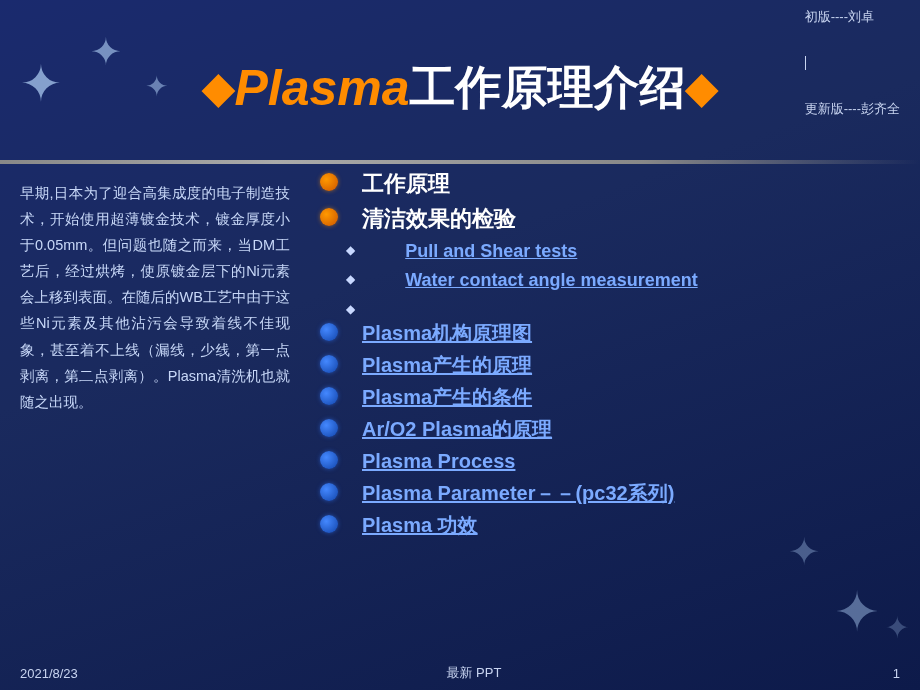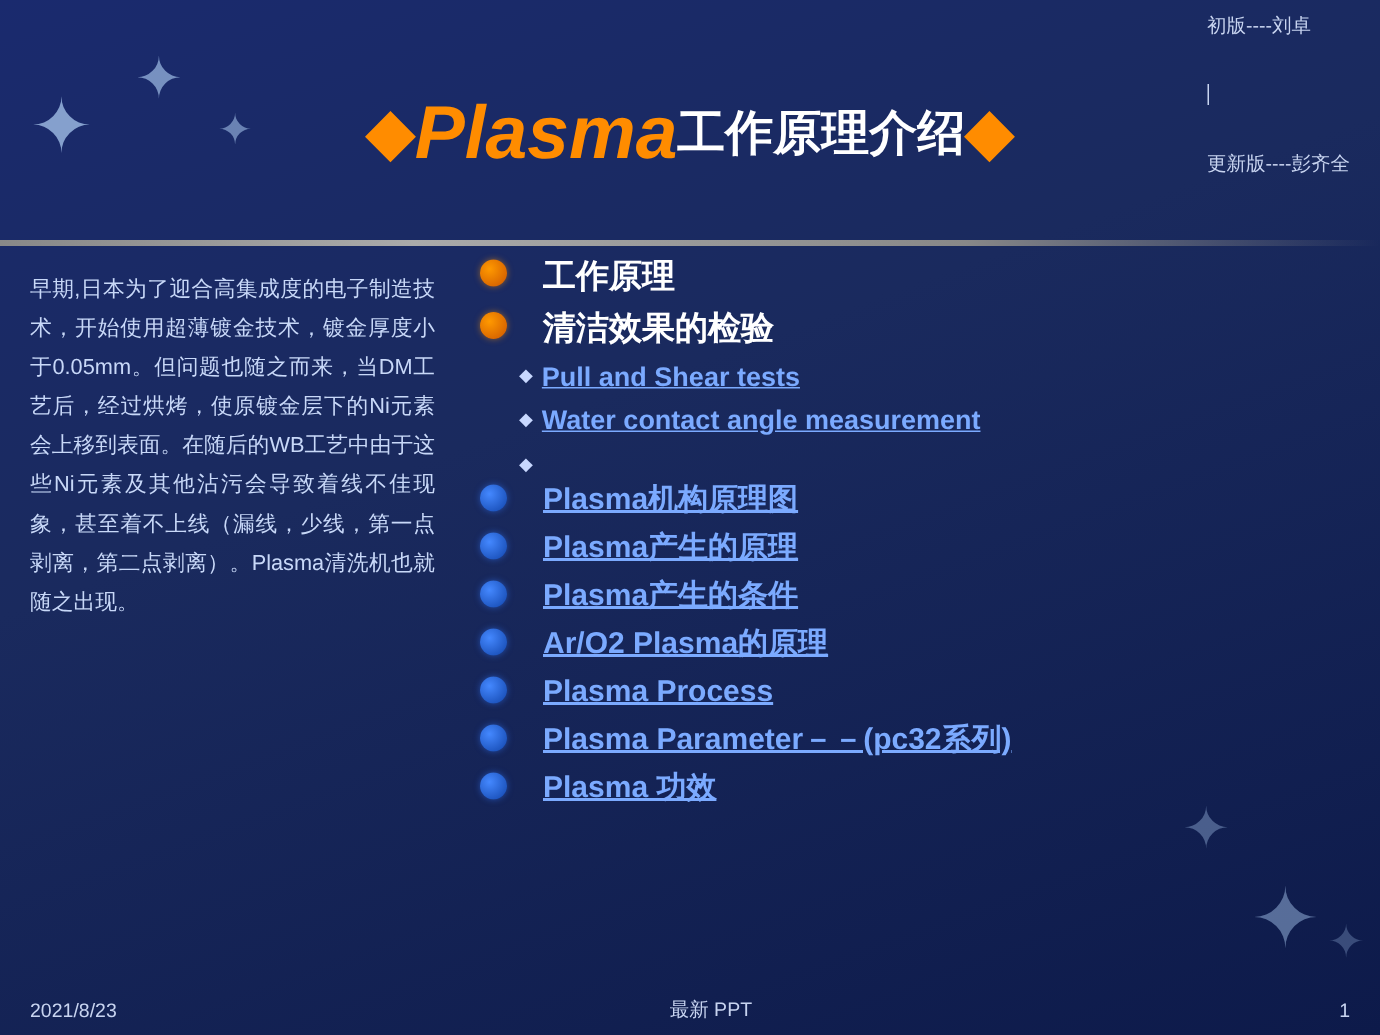--- a/index.html
+++ b/index.html
@@ -170,20 +170,21 @@
       margin-top: 4px;
       flex-shrink: 0;
     }
 
     .sub-bullet-text {
       font-size: 18px;
       font-weight: bold;
       text-decoration: underline;
       color: #7baaff;
       line-height: 1.4;
+      margin-left: 44px;
     }
 
     
     .footer {
       position: absolute;
       bottom: 8px;
       left: 0;
       right: 0;
       display: flex;
       justify-content: space-between;
@@ -218,21 +219,21 @@
   <div class="top-bar">
     <span>初版----刘卓</span>
     <span style="width:1px;background:#c8d4f0;display:inline-block;height:14px;vertical-align:middle;"></span>
     <span>更新版----彭齐全</span>
   </div>
 
   <div class="title-area" style="position:absolute;top:48px;left:0;right:0;">
     <div class="title-text">
       <span class="title-diamond">◆</span>
       <span class="title-plasma">Plasma</span>
-      <span style="color:white;font-size:32px;font-weight:bold;">工作原理介绍</span>
+      <span style="color:white;font-size:46px;font-weight:bold;">工作原理介绍</span>
       <span class="title-diamond">◆</span>
     </div>
   </div>
 
   <div class="separator"></div>
 
   <div class="left-content">早期,日本为了迎合高集成度的电子制造技术，开始使用超薄镀金技术，镀金厚度小于0.05mm。但问题也随之而来，当DM工艺后，经过烘烤，使原镀金层下的Ni元素会上移到表面。在随后的WB工艺中由于这些Ni元素及其他沾污会导致着线不佳现象，甚至着不上线（漏线，少线，第一点剥离，第二点剥离）。Plasma清洗机也就随之出现。</div>
 
   <div class="right-content">
 

